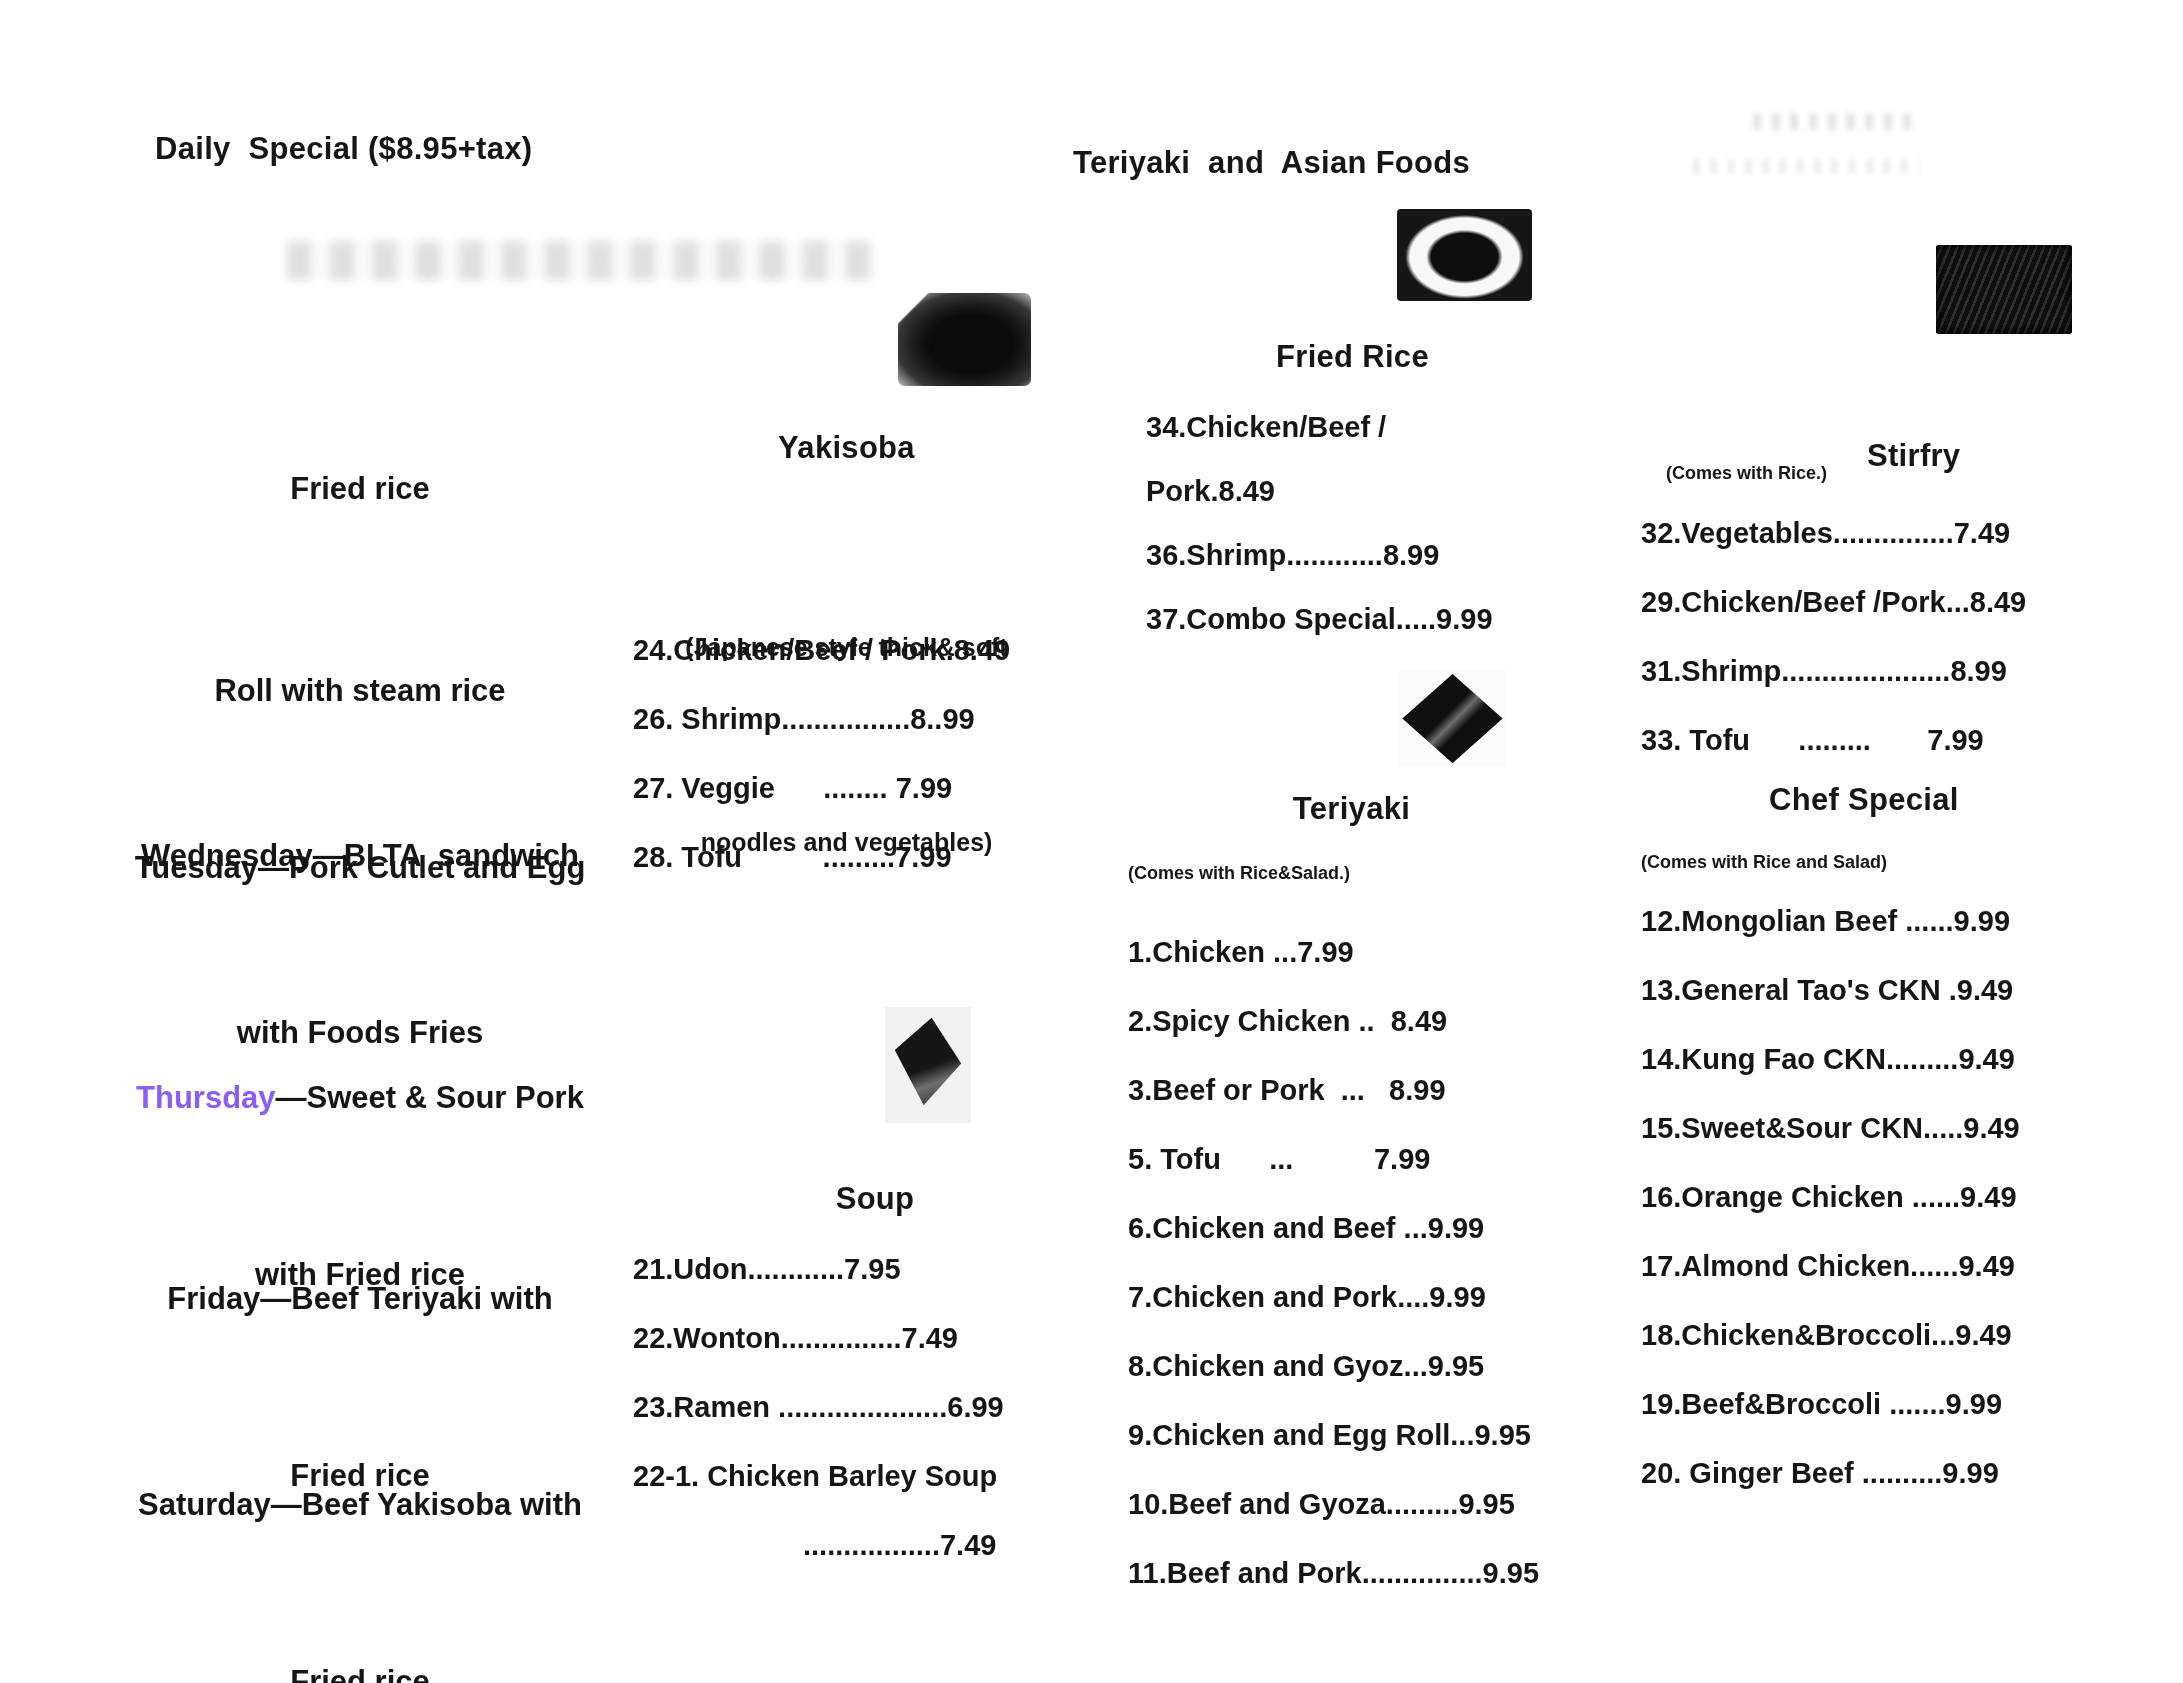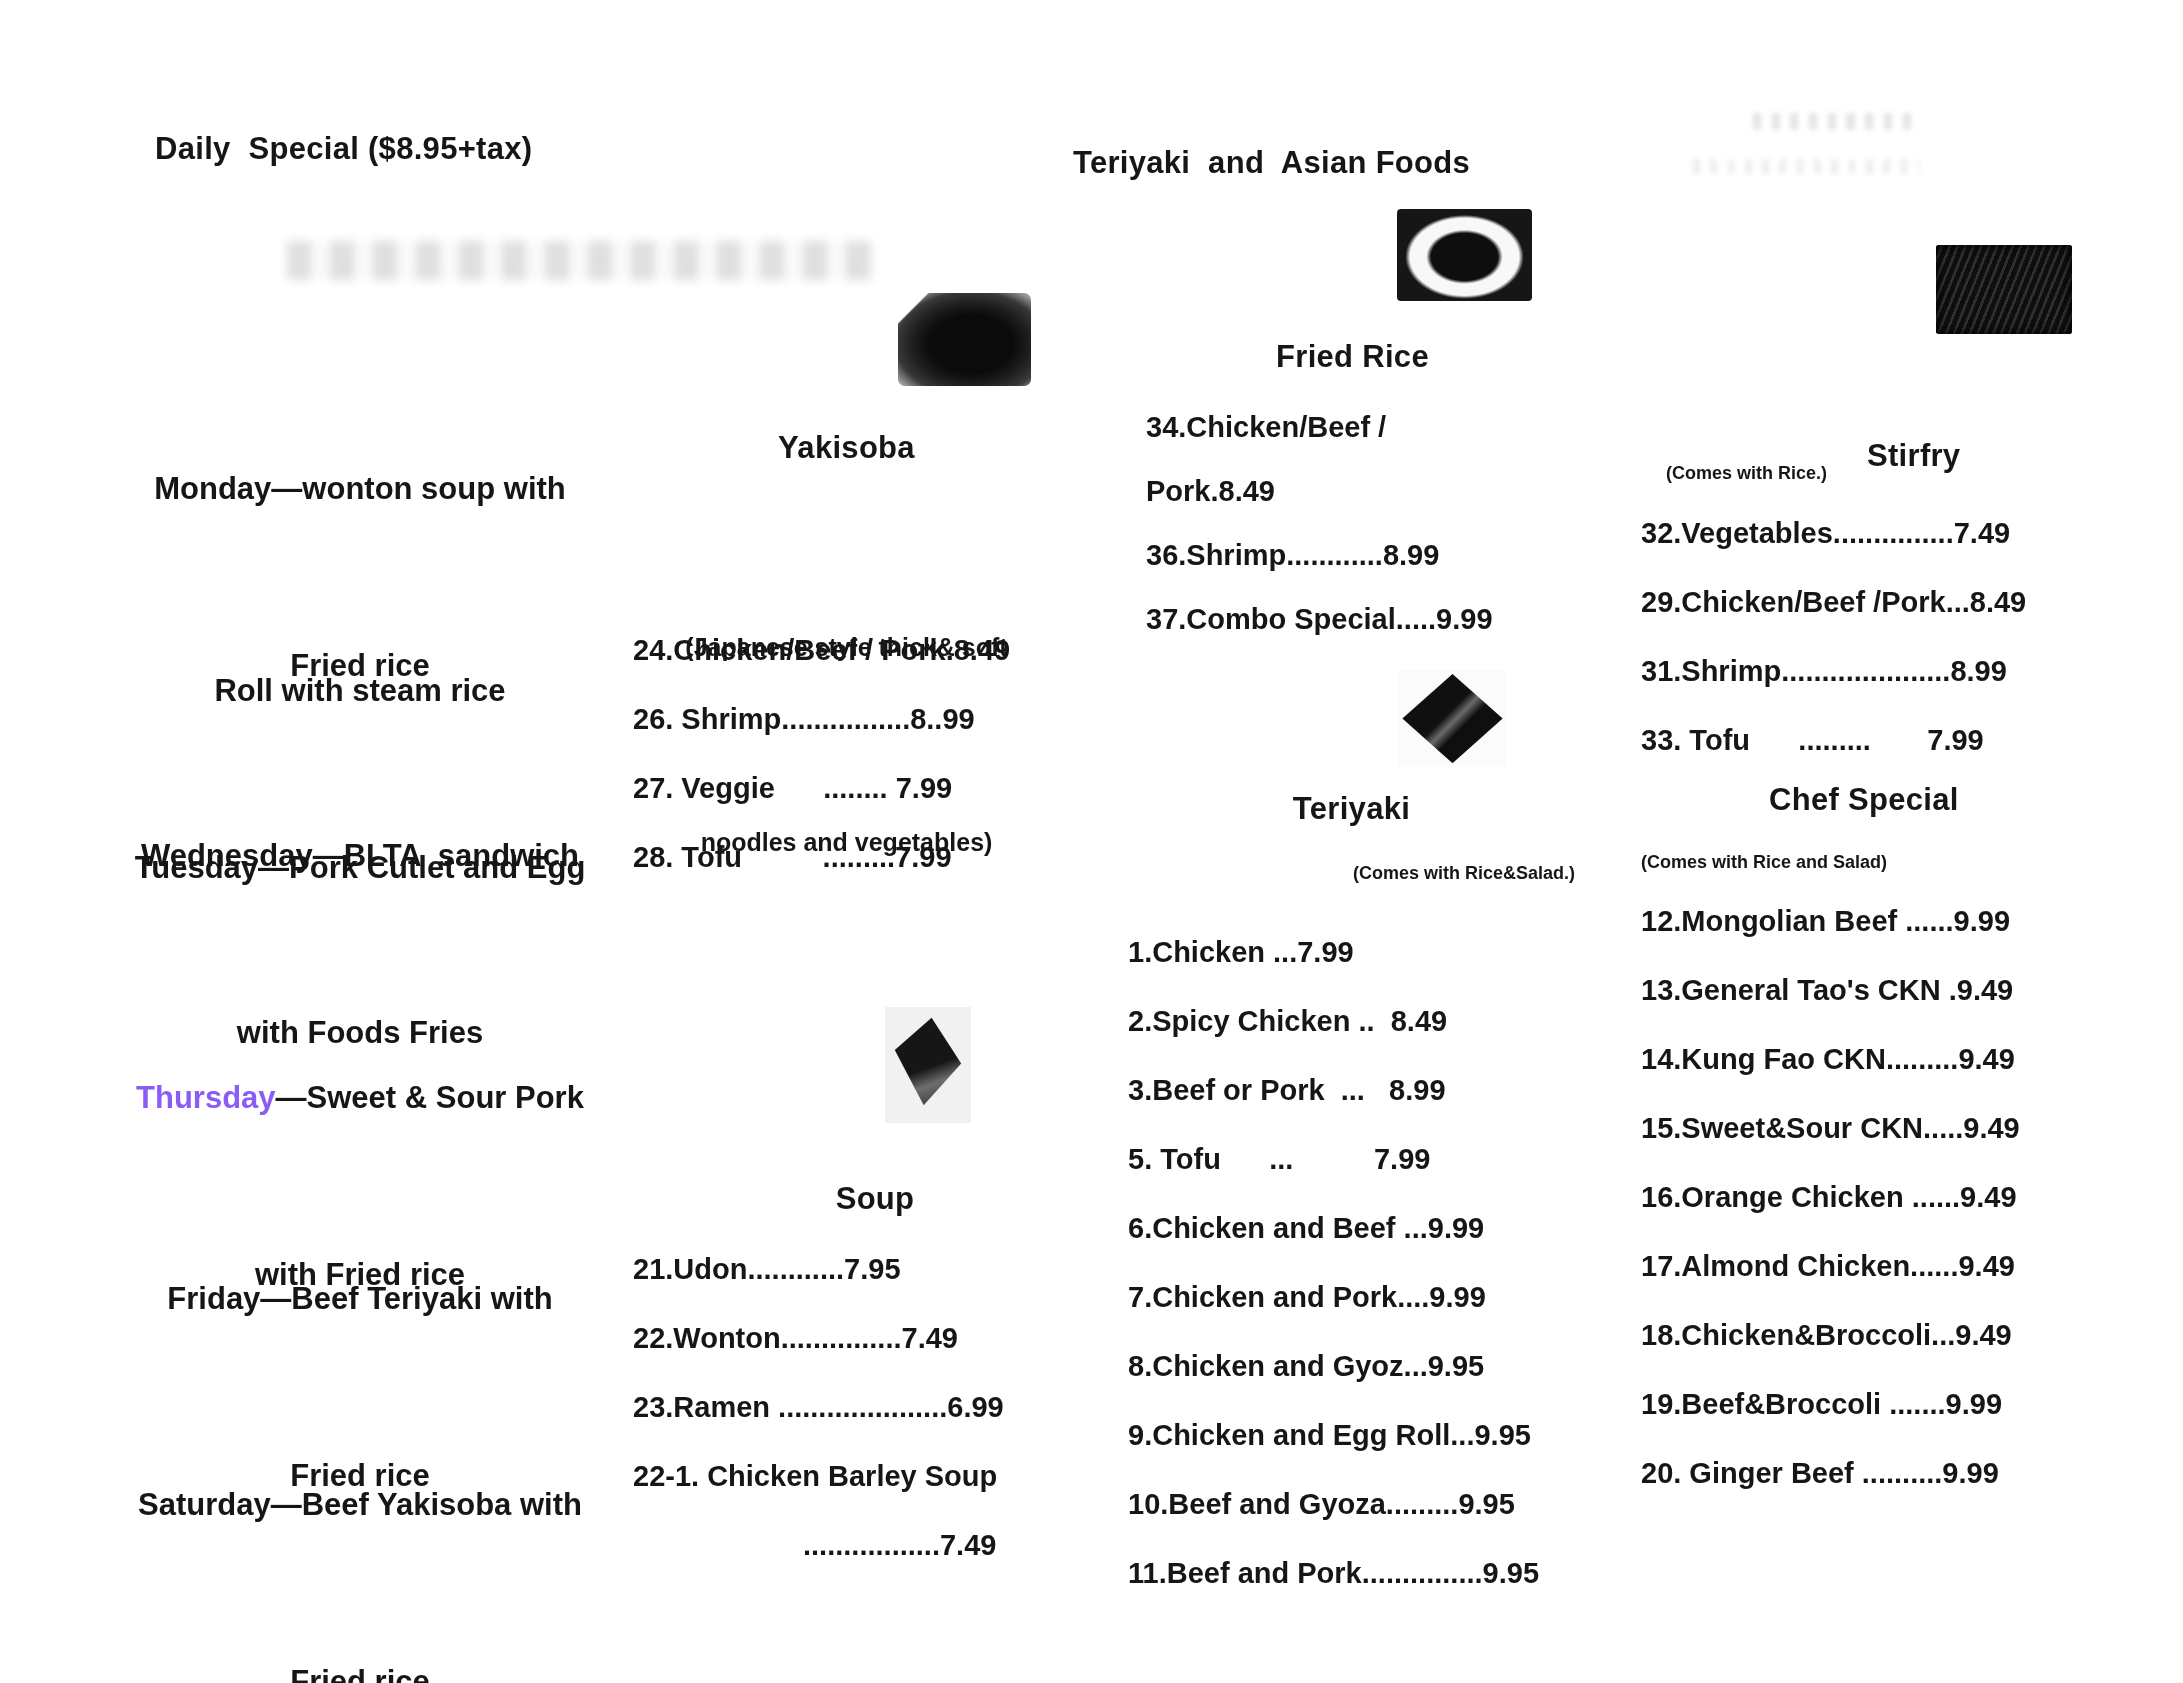--- a/index.html
+++ b/index.html
@@ -23,21 +23,21 @@
   .daily-heading { left: 155px;  top: 131px;  font-size: 31px; }
   .page-title    { left: 1073px; top: 145px;  font-size: 31px; }
   .yak-heading   { left: 633px;  top: 430px;  width: 427px; text-align: center; }
   .soup-heading  { left: 667px; top: 1181px; width: 416px; text-align: center; }
   .fr-heading    { left: 1146px; top: 339px;  width: 413px; text-align: center; }
   .ter-heading   { left: 1128px; top: 791px; width: 447px; text-align: center; }
   .stir-heading  { left: 1867px; top: 393px; margin-top: 45px; }
   .chef-heading  { left: 1769px; top: 782px; }
 
   .yak-sub  { left: 633px;  top: 485px;  width: 427px; text-align: center; font-size: 25px; line-height: 65px; }
-  .ter-sub  { left: 1128px; top: 863px; width: 447px; text-align: right; }
+  .ter-sub  { left: 1128px; top: 863px; width: 447px; text-align: left; }
   .stir-sub { left: 1666px; top: 463px; }
   .chef-sub { left: 1641px; top: 852px; }
 
   
   .daily-item {
     position: absolute; left: 80px; width: 560px;
     text-align: center; font-size: 31px; line-height: 59px; white-space: pre;
   }
   .daily-m  { top: 341px; }
   .daily-t  { top: 543px; }
@@ -112,21 +112,20 @@
 
 <div class="page">
 
   <div class="artifact ghost-line"></div>
   <div class="artifact speck-a"></div>
   <div class="artifact speck-b"></div>
 
   <div class="heading daily-heading">Daily  Special ($8.95+tax)</div>
 
   <div class="daily-item daily-m">
-    <div class="dline"><span class="day">Monday</span><span class="rest">—wonton soup with</span></div>
     <div class="dline">Fried rice</div>
   </div>
 
   <div class="daily-item daily-t">
     <div class="dline">Roll with steam rice</div>
     <div class="dline"><span class="day">Tuesday</span><span class="rest">—Pork Cutlet and Egg</span></div>
   </div>
 
   <div class="daily-item daily-w">
     <div class="dline"><span class="day">Wednesday</span><span class="rest">—BLTA  sandwich</span></div>

